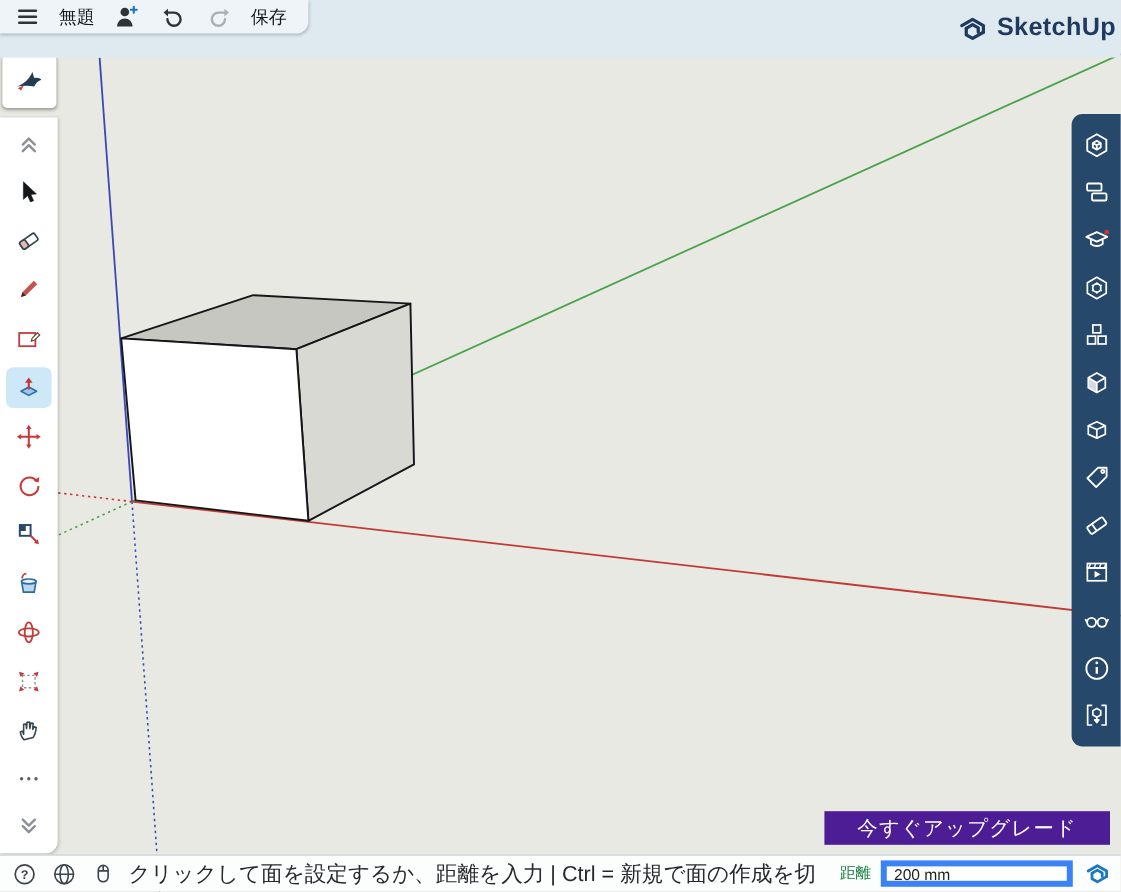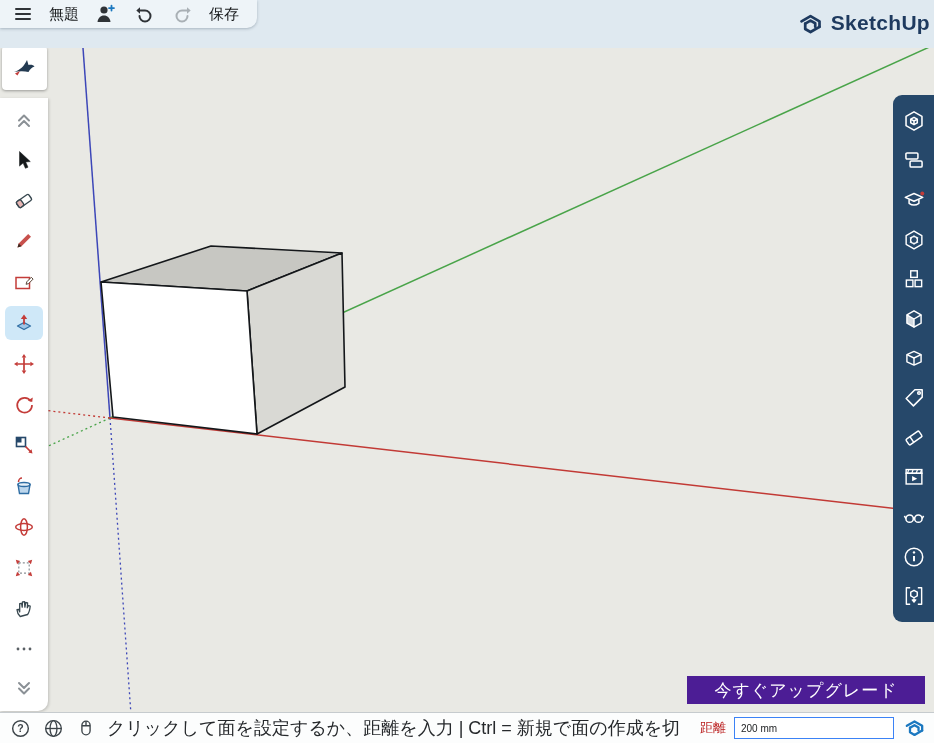--- a/index.html
+++ b/index.html
@@ -28,22 +28,22 @@
 
   .right-panel{position:absolute;right:0;top:95px;width:41px;height:527px;background:#26486a;border-radius:9px 0 0 9px;display:flex;flex-direction:column;justify-content:space-around;align-items:center;padding:6px 0;z-index:2}
   .rp-item{width:30px;height:30px;display:flex;align-items:center;justify-content:center;cursor:pointer}
 
   .upgrade{position:absolute;right:9px;bottom:39px;width:238px;height:28px;background:#4c1d95;color:#fff;font-size:17px;display:flex;align-items:center;justify-content:center;border:none;letter-spacing:1px;font-family:inherit;cursor:pointer;z-index:2}
 
   .statusbar{position:absolute;left:0;bottom:0;width:100%;height:31px;background:#fcfdfd;border-top:1px solid #c6cbce;display:flex;align-items:center;gap:9px;padding:0 8px;z-index:3}
   .sb-icon{display:flex;align-items:center;justify-content:center;width:24px;height:24px;cursor:pointer}
   .sb-hint{font-size:18px;color:#26292c;white-space:nowrap;overflow:hidden}
   .sb-right{margin-left:auto;display:flex;align-items:center;gap:8px}
-  .sb-label{font-size:13px;color:#b91c1c;white-space:nowrap}
-  .sb-input{width:160px;height:22px;border:1px solid #3b82f6;background:#fff;font-size:10px;padding:0 6px;color:#1c1e20;font-family:inherit}
+  .sb-label{font-size:13px;color:#15803d;white-space:nowrap}
+  .sb-input{width:160px;height:22px;border:5px solid #3b82f6;background:#fff;font-size:13px;padding:0 6px;color:#1c1e20;font-family:inherit}
 </style>
 </head>
 <body>
 
 <div id="stage">
 
   <svg id="scene" width="934" height="743" viewBox="0 0 934 743">
     <g>
       <line class="ax b" x1="83" y1="48" x2="110" y2="418"></line>
       <line class="ax b dash" x1="110" y1="418" x2="133" y2="743"></line>

